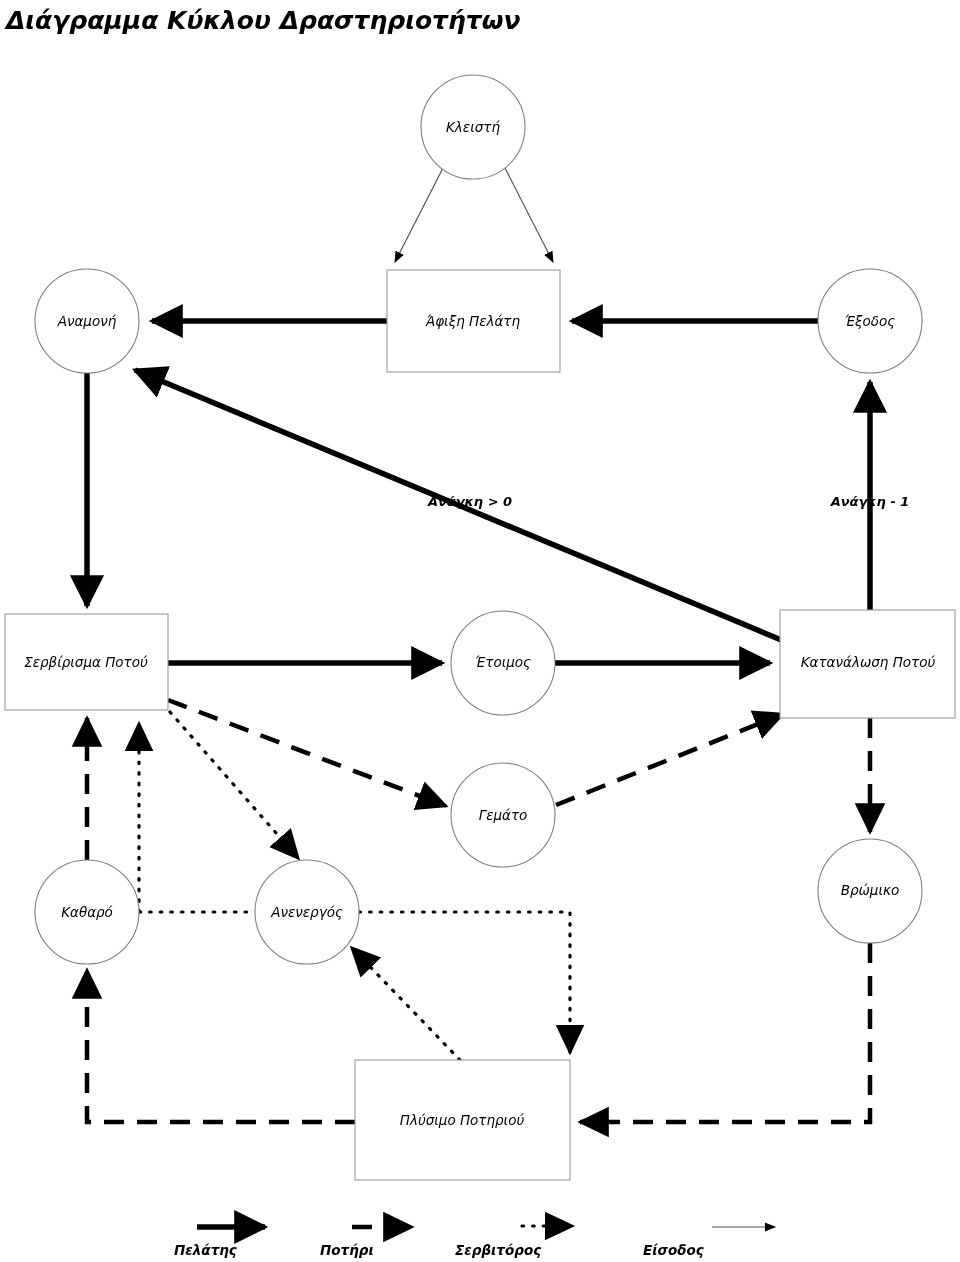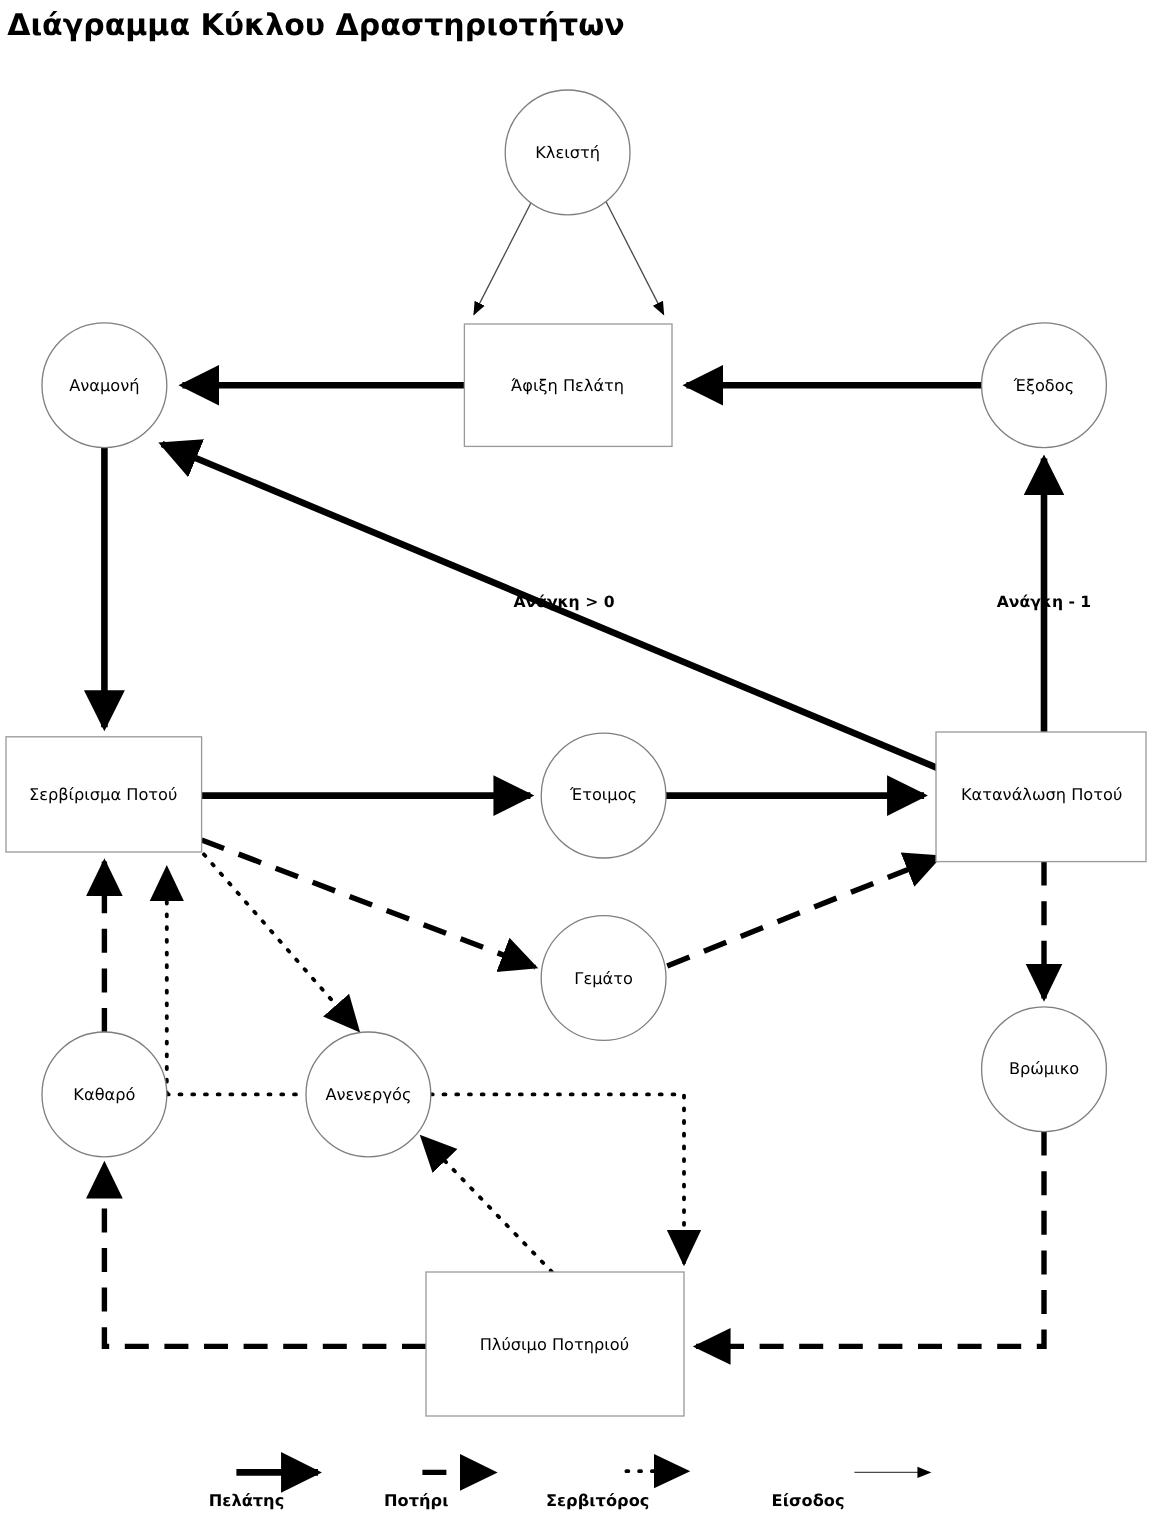--- a/index.html
+++ b/index.html
@@ -11,20 +11,21 @@
     width: 960px;
     height: 1262px;
     font-family: "DejaVu Sans", sans-serif;
     overflow: hidden;
   }
   #canvas {
     position: relative;
     width: 960px;
     height: 1262px;
     background: #ffffff;
+    font-style: italic;
   }
   #diagram-title {
     position: absolute;
     left: 6px;
     top: 6px;
     font-family: "DejaVu Sans", sans-serif;
     font-weight: bold;
     font-size: 25px;
     color: #000000;
     letter-spacing: 0px;

